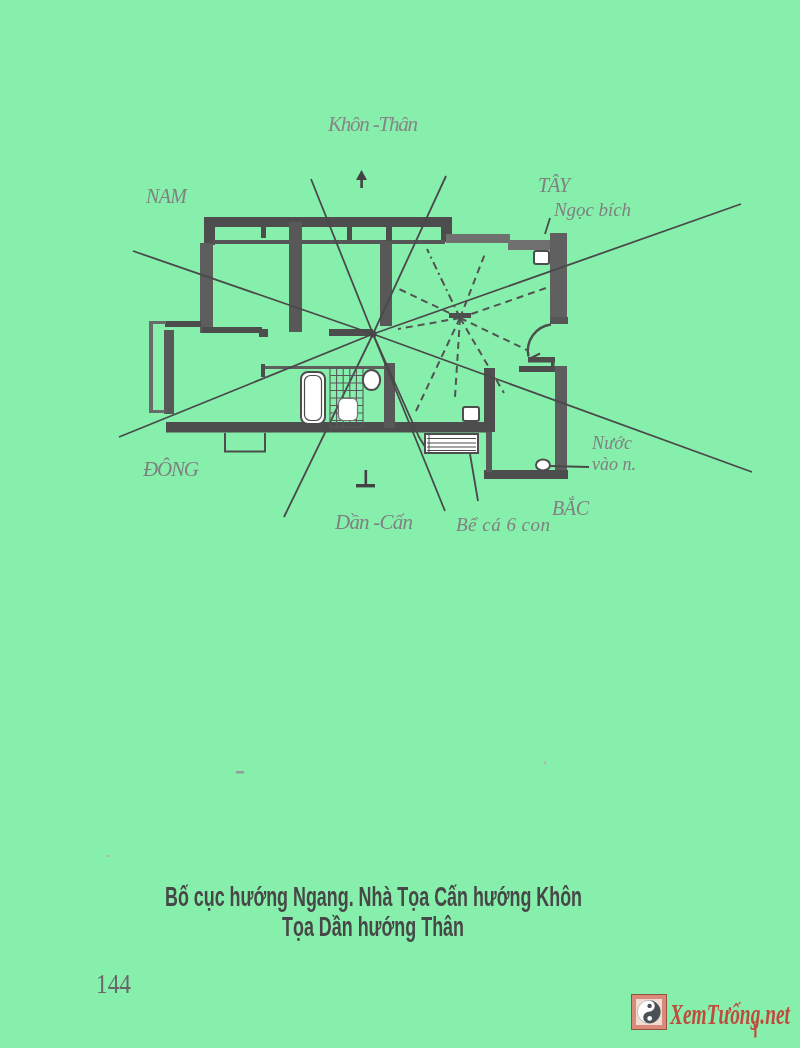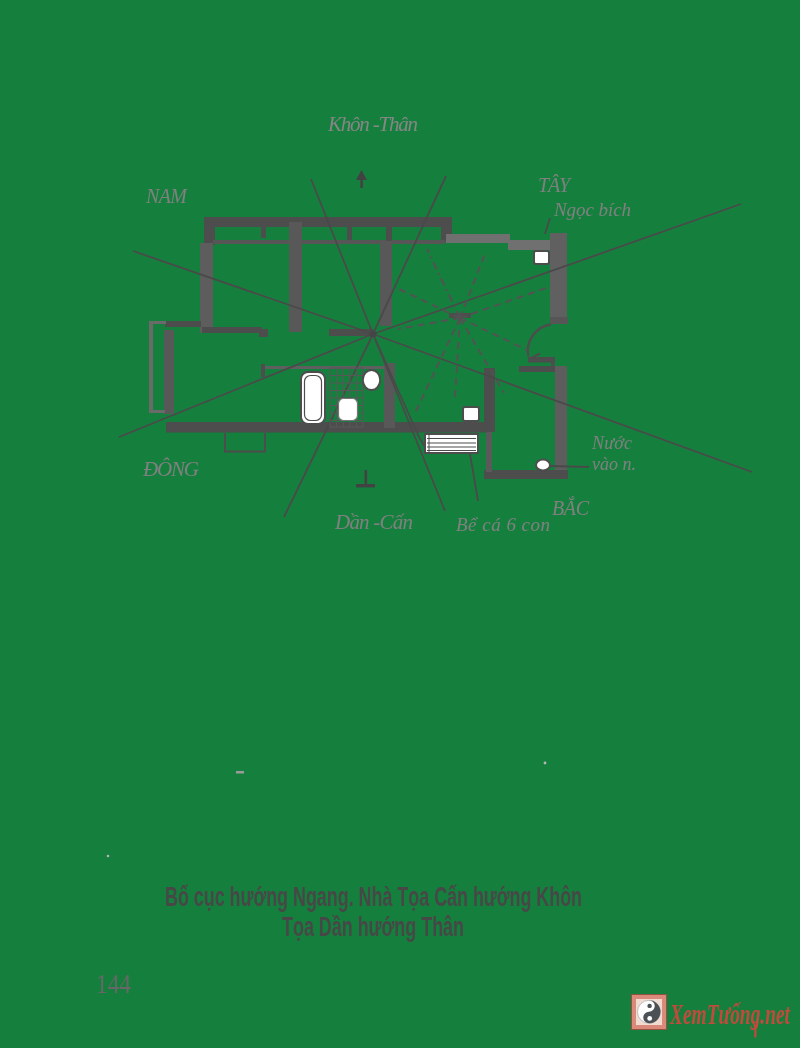--- a/index.html
+++ b/index.html
@@ -1,16 +1,16 @@
 <!DOCTYPE html>
 <html><head>
 <meta charset="utf-8">
 <style>
   html,body{margin:0;padding:0;background:#ffffff;}
-  #page{position:relative;width:800px;height:1048px;background:#15803d;overflow:hidden;
+  #page{position:relative;width:800px;height:1048px;background:#86efac;overflow:hidden;
         font-family:"Liberation Serif", serif;}
   svg{position:absolute;left:0;top:0;}
 </style>
 </head>
 <body>
 <div id="page">
 <svg width="800" height="1048" viewBox="0 0 800 1048">
   <defs>
     <filter id="soft" x="-5%" y="-5%" width="110%" height="110%">
           <feGaussianBlur stdDeviation="0.5"></feGaussianBlur>

